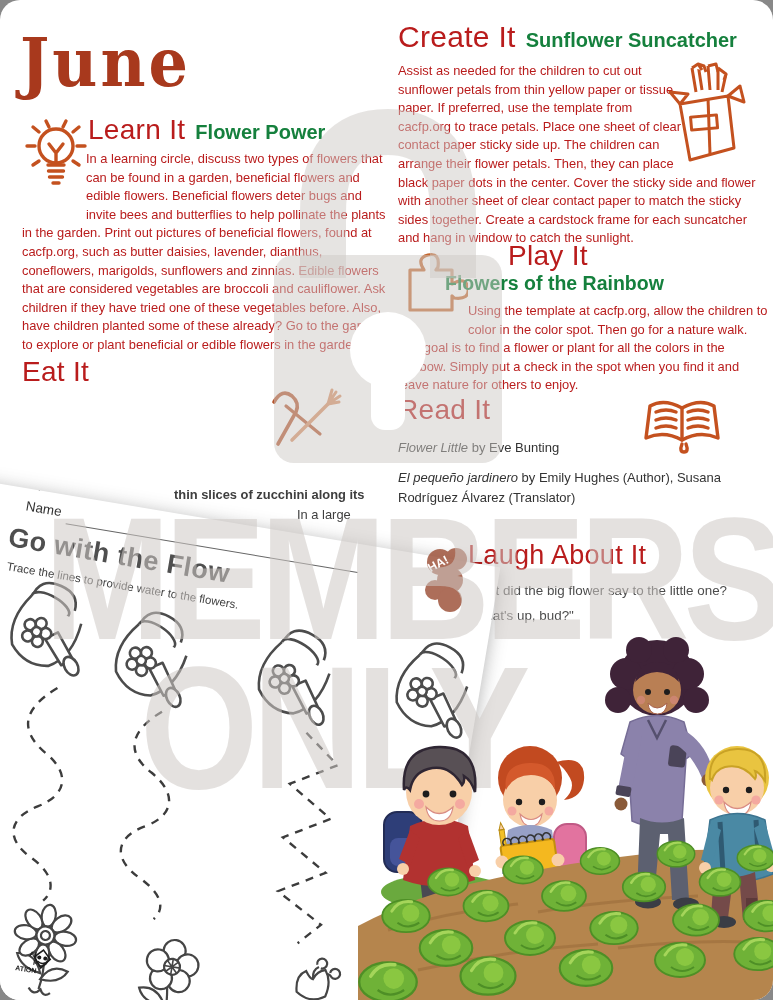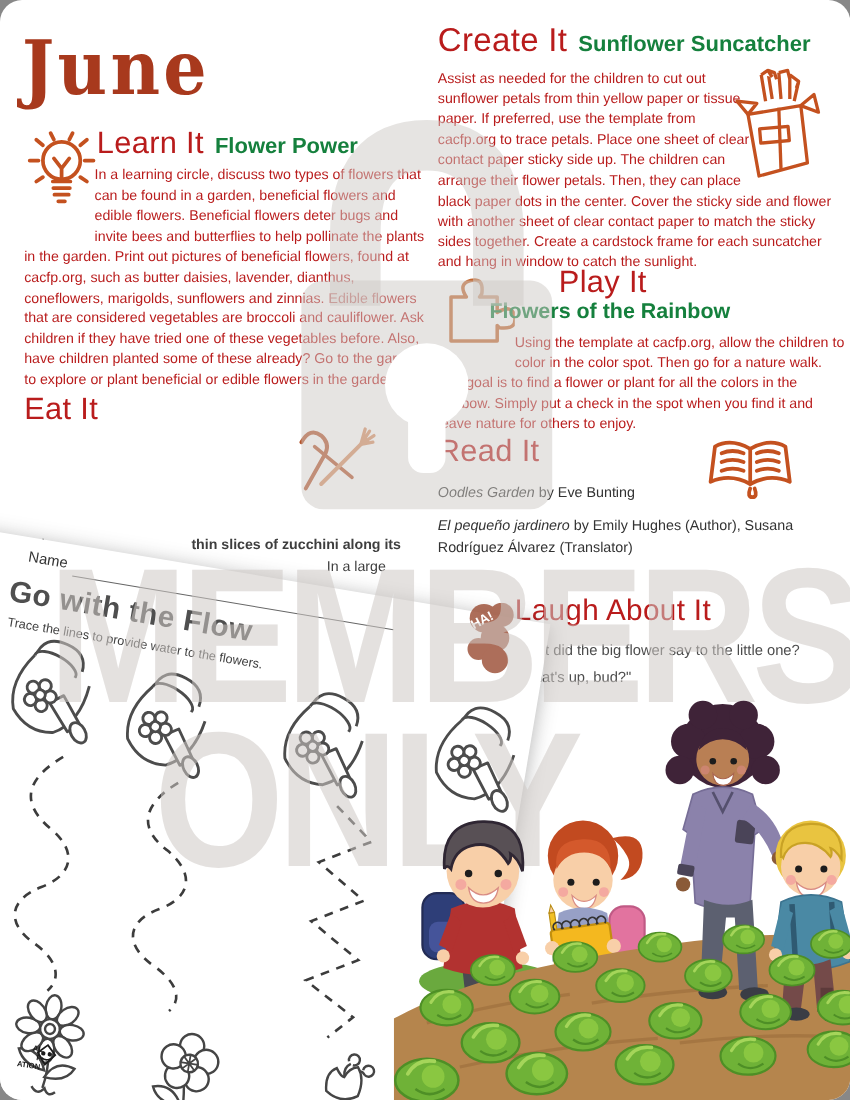--- a/index.html
+++ b/index.html
@@ -121,21 +121,21 @@
   <div class="abs z10 sec-title t28" style="left:398px;top:394px;">Read It</div>
   <svg class="abs z10" style="left:642px;top:396px;" width="80" height="58" viewBox="0 0 80 58">
     <g stroke="#c4511f" stroke-width="3.4" fill="#fff" stroke-linecap="round" stroke-linejoin="round">
       <path d="M40 12 Q 22 2 8 10 L4 42 Q 22 34 40 44 Q 58 34 76 42 L72 10 Q 58 2 40 12 Z"></path>
       <path d="M40 12 V 44 M40 48 q -3 8 2 8 q 5 0 2 -8"></path>
       <path d="M14 16 q 10 -4 20 0 M14 24 q 10 -4 20 0 M14 32 q 10 -4 20 0" fill="none"></path>
       <path d="M66 16 q -10 -4 -20 0 M66 24 q -10 -4 -20 0 M66 32 q -10 -4 -20 0" fill="none"></path>
     </g>
   </svg>
   <div class="abs z10" style="left:398px;top:438px;">
-    <div class="book"><i>Oodles Garden</i><span> by Eve Bunting</span></div>
+    <div class="book"><i>Flower Little</i><span> by Eve Bunting</span></div>
     <div class="book"><i>El pequeño jardinero</i><span> by Emily Hughes (Author), Susana Rodríguez Álvarez (Translator)</span></div>
   </div>
 
   <div class="abs z25" style="left:420px;top:548px;width:52px;height:70px;">
     <svg width="52" height="70" viewBox="0 0 52 70">
       <g fill="#9c4f36" opacity="0.82">
         <circle cx="20" cy="14" r="13"></circle>
           <circle cx="36" cy="11" r="11"></circle>
         <circle cx="30" cy="32" r="13"></circle>
           <circle cx="15" cy="42" r="10"></circle>

